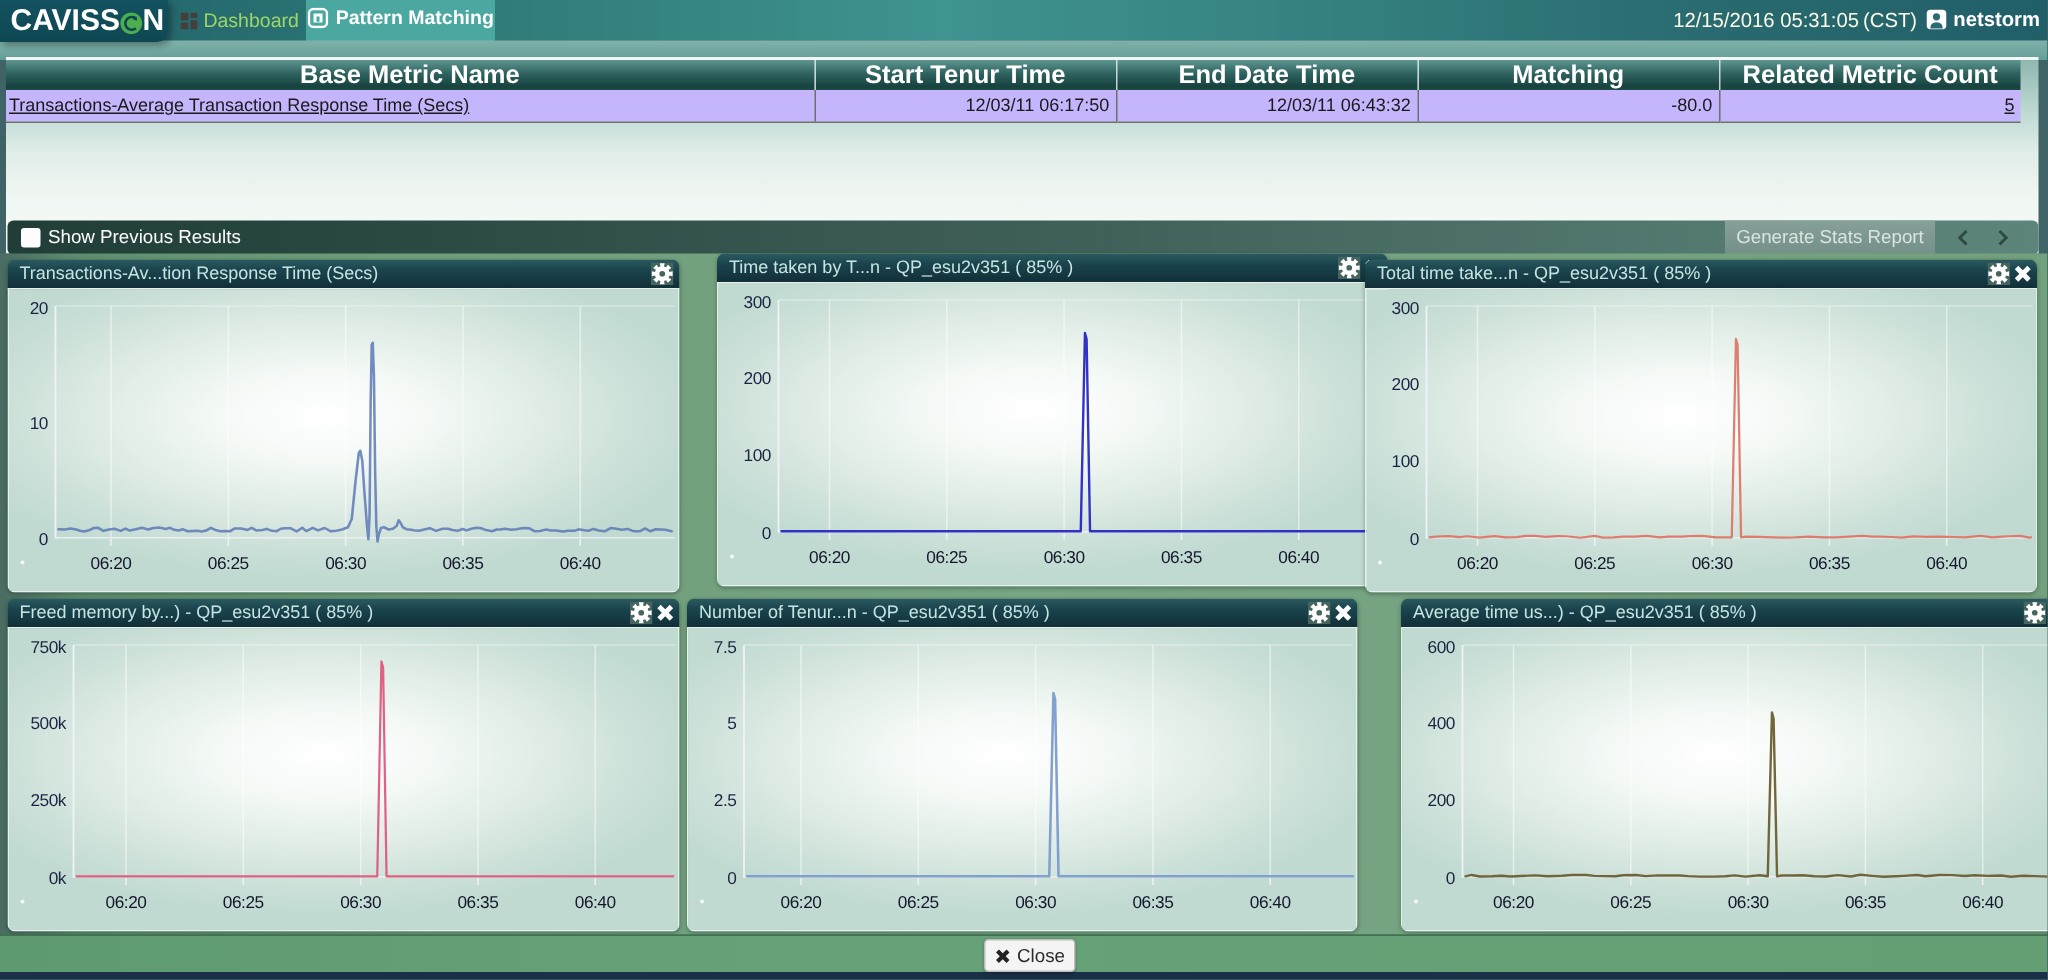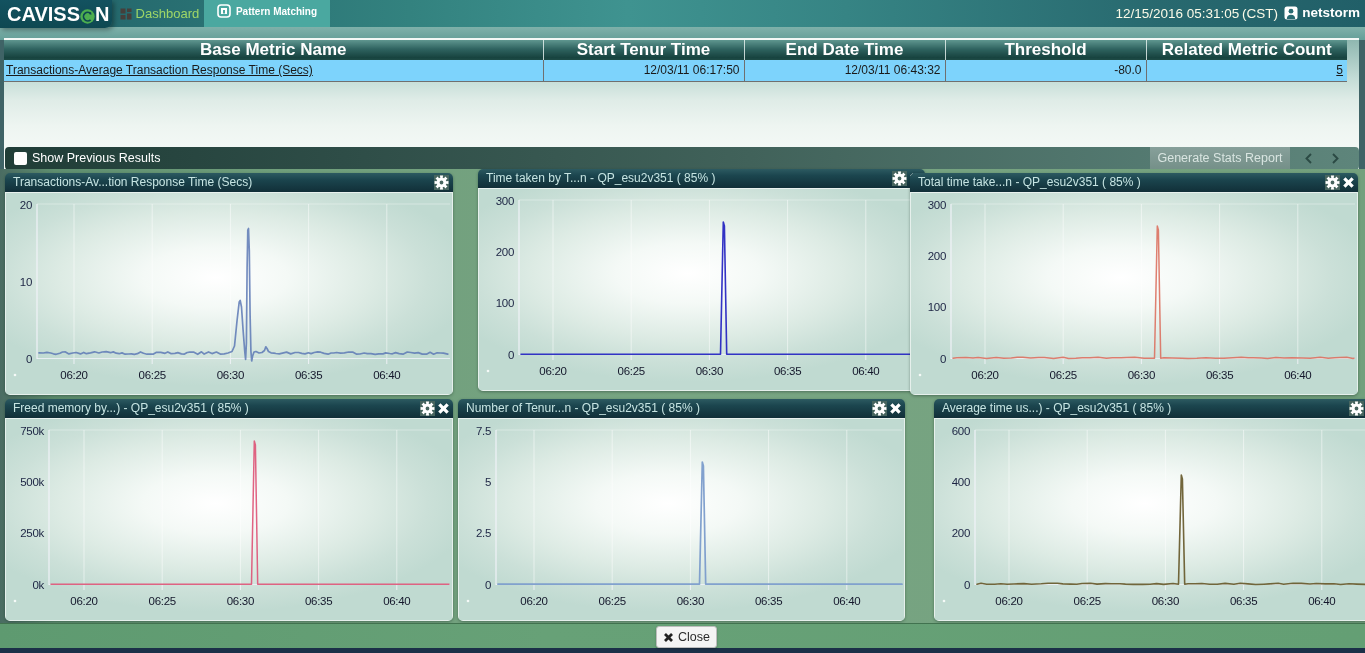--- a/index.html
+++ b/index.html
@@ -3,32 +3,32 @@
 * { margin:0; padding:0; box-sizing:border-box; }
 html,body { width:1365px; height:653px; overflow:hidden; font-family:"Liberation Sans", sans-serif; background:#3f6366; }
 #page { position:relative; width:1365px; height:653px; }
 #nav { position:absolute; left:0; top:0; width:1365px; height:27px;
   background:linear-gradient(90deg,#206067 0%,#33827f 30%,#3f9390 46%,#368484 62%,#28696f 85%,#215f68 100%); }
 #logo { position:absolute; left:0; top:0; width:112px; height:28px; background:linear-gradient(180deg,#135260,#0e4852);
   border-radius:0 0 7px 0; box-shadow:2px 2px 5px rgba(0,0,0,0.35); color:#fff; font-size:20px; font-weight:bold;
   line-height:28px; padding-left:7px; z-index:5; }
 #dash { position:absolute; left:120px; top:6px; height:16px; color:#bef264; font-size:13px; opacity:0.78; }
 #ptab { position:absolute; left:204px; top:0; width:126px; height:41px; background:#4aa8a0; border-bottom:3px solid #fff;
-  color:#fff; font-size:10px; font-weight:bold; text-align:center; line-height:24px; }
+  color:#fff; font-size:13px; font-weight:bold; text-align:center; line-height:24px; }
 #dtime { position:absolute; right:87px; top:6px; color:#fcfbe8; font-size:13.5px; }
 #usr { position:absolute; right:5px; top:5px; color:#fff; font-size:13.5px; font-weight:bold; }
 #strip { position:absolute; left:0; top:27px; width:1365px; height:13px; background:linear-gradient(180deg,#7fb1aa,#649e98); }
 #wline { position:absolute; left:4px; top:38px; width:1355px; height:2px; background:#f2f7f5; }
 #pale { position:absolute; left:4px; top:40px; width:1355px; height:129px;
   background:linear-gradient(180deg,#8fb7b0 0px,#c3dcd6 38px,#dfece7 60px,#eef5f1 86px,#f4f9f6 112px,#f2f7f4 129px); }
 table { position:absolute; left:4px; top:40px; width:1343px; border-collapse:collapse; table-layout:fixed; }
 th { height:19px; background:linear-gradient(180deg,#5f968f 0%,#2f6360 45%,#17433f 88%,#1e4b46 100%);
   color:#fff; font-size:17px; font-weight:bold; border-left:1px solid rgba(235,245,242,0.8); }
 th:first-child { border-left:none; }
-td { height:21px; background:#7dd3fc; font-size:12px; color:#1a1a1a; border-left:1px solid #6f6f6f; border-bottom:1px solid #6f6f6f; padding:0 4px; }
+td { height:21px; background:#c4b5fd; font-size:12px; color:#1a1a1a; border-left:1px solid #6f6f6f; border-bottom:1px solid #6f6f6f; padding:0 4px; }
 td:first-child { border-left:none; }
 td.r { text-align:right;padding-left:47px; }
 #sbar { position:absolute; left:5px; top:147px; width:1354px; height:23px; border-radius:4px;
   background:linear-gradient(90deg,#203d37 0%,#2e4d47 25%,#41625a 55%,#547a71 85%,#5e857b 100%);
   color:#fff; font-size:12.5px; }
 #sbar .cb { position:absolute; left:9px; top:5px; width:13px; height:13px; background:#fdfdfd; border-radius:2px; }
 #sbar .lbl { position:absolute; left:27px; top:4px; }
 #gsr { position:absolute; left:1145px; top:0; width:140px; height:23px; background:linear-gradient(180deg,#87a09a,#748f88);
   color:#d9e5e1; text-align:center; line-height:23px; font-size:12.5px; }
 #chbg { position:absolute; left:0; top:169px; width:1365px; height:454px;
@@ -79,21 +79,21 @@
         <col style="width:201px">
         <col style="width:201px">
         <col style="width:201px">
         <col style="width:201px">
       </colgroup>
     <tbody>
         <tr>
           <th>Base Metric Name</th>
           <th>Start Tenur Time</th>
           <th>End Date Time</th>
-          <th>Threshold</th>
+          <th>Matching</th>
           <th>Related Metric Count</th>
         </tr>
     <tr>
           <td style="padding-left:2px"><u>Transactions-Average Transaction Response Time (Secs)</u></td>
           <td class="r">12/03/11 06:17:50</td>
           <td class="r">12/03/11 06:43:32</td>
           <td class="r">-80.0</td>
           <td class="r"><u>5</u></td>
         </tr>
   </tbody>

